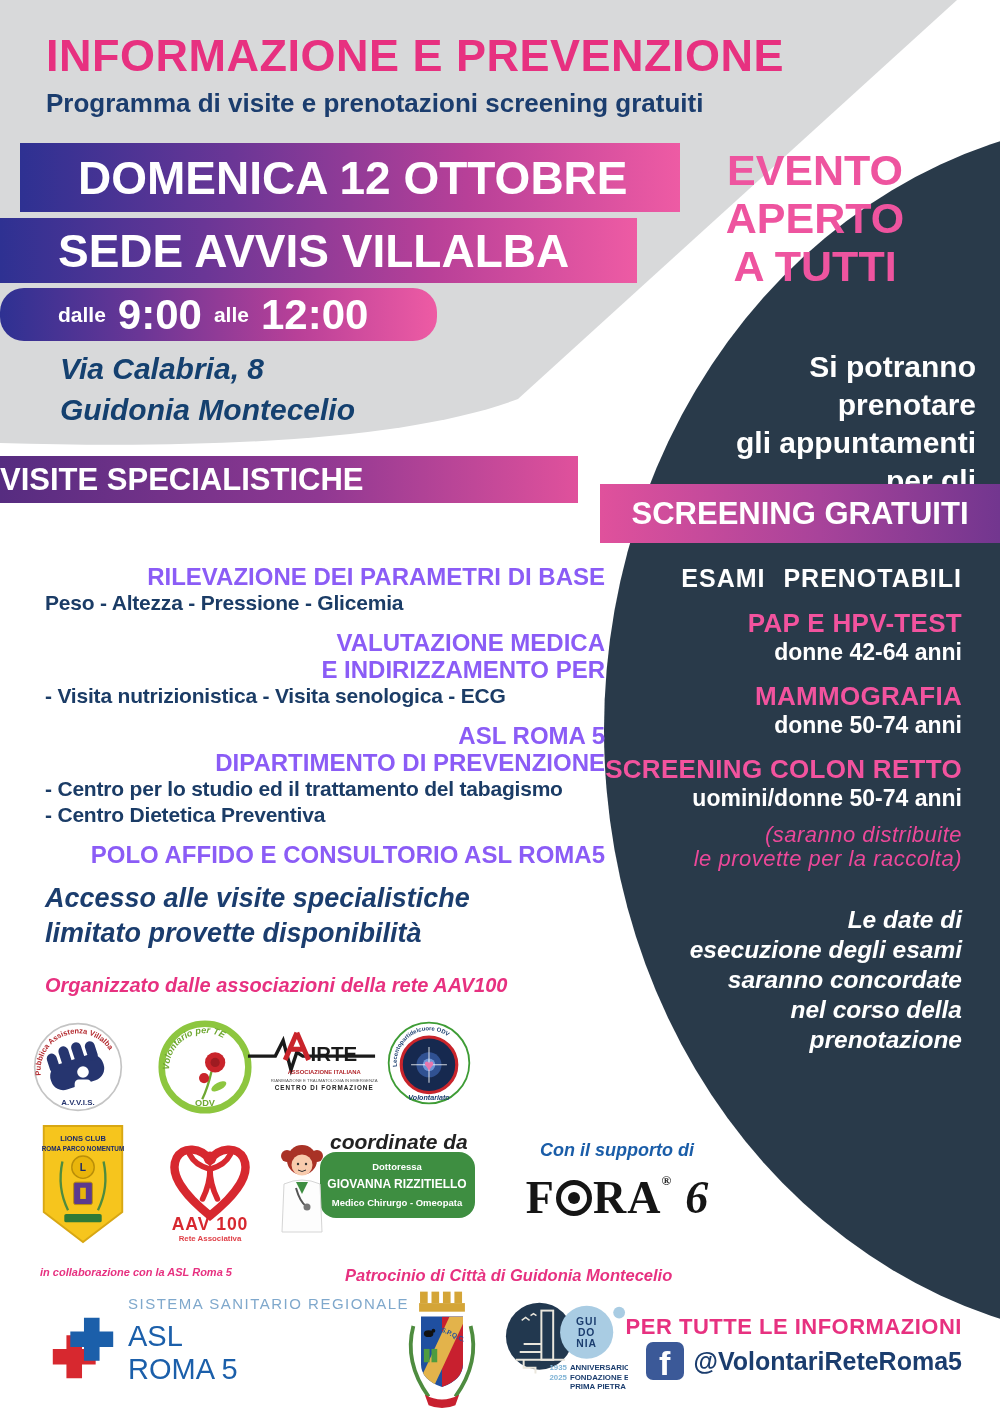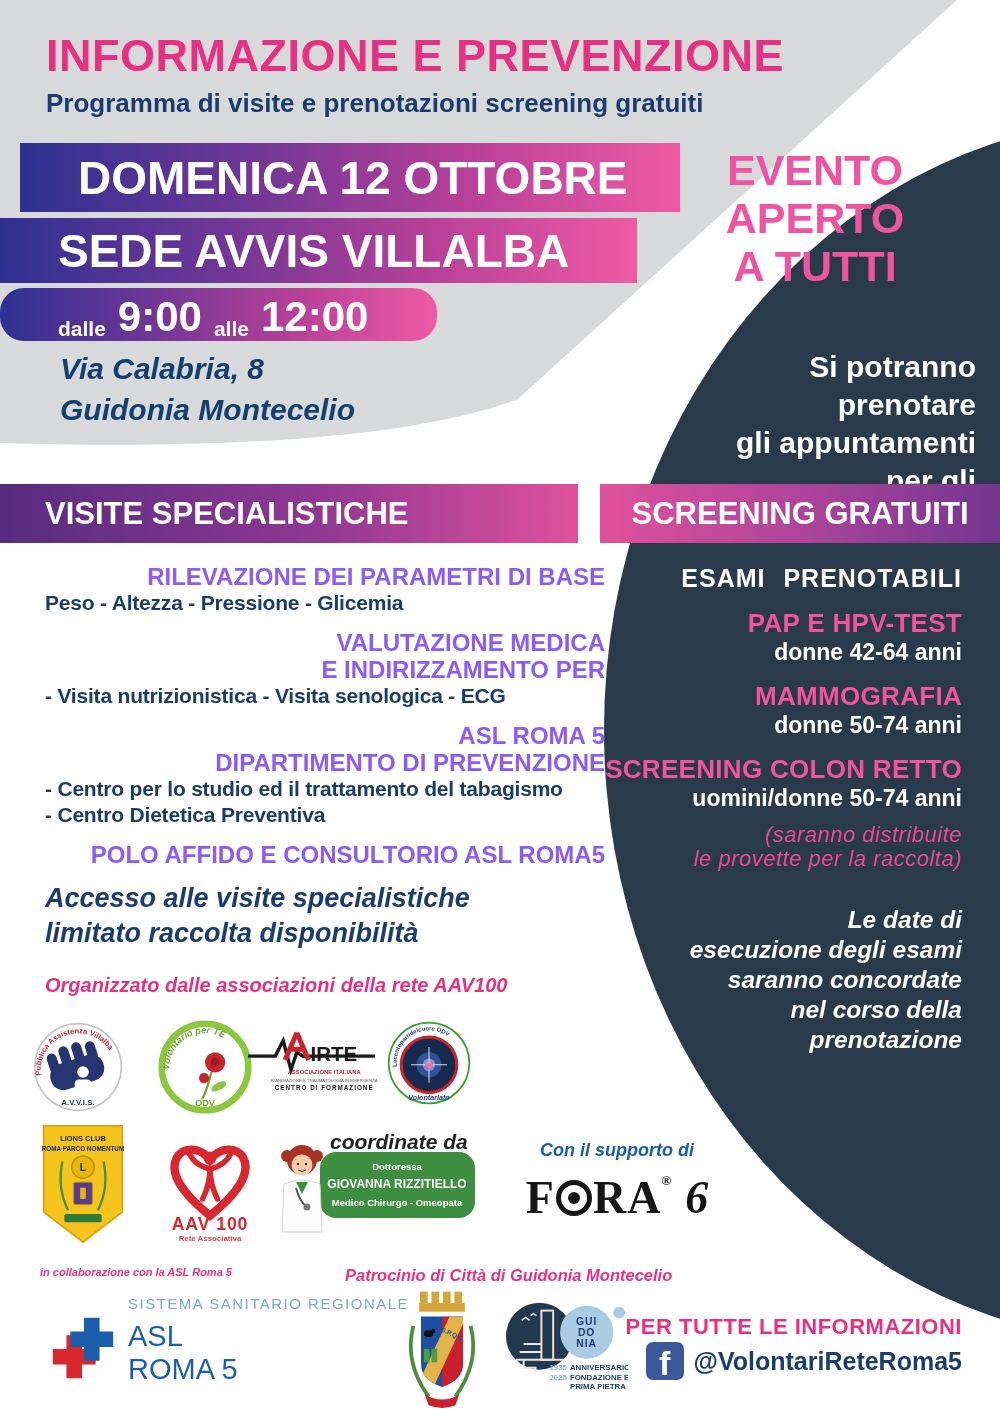--- a/index.html
+++ b/index.html
@@ -9,33 +9,33 @@
   svg{display:block;}
   .bg{position:absolute;left:0;top:0;}
 
   .title{left:46px;top:30px;font-size:45px;font-weight:800;color:#E73180;letter-spacing:.5px;}
   .subtitle{left:46px;top:88px;font-size:26px;font-weight:700;color:#1B3D6E;}
 
   .banner{display:flex;align-items:center;color:#fff;font-weight:800;
           background:linear-gradient(90deg,#2E3192 0%,#6A3696 32%,#B84098 68%,#EE5BA4 100%);}
   .banner1{left:0;top:143px;width:660px;height:69px;font-size:46px;padding-left:58px;box-sizing:border-box;margin-left:20px;}
   .banner2{left:0;top:218px;width:637px;height:65px;font-size:46px;padding-left:58px;box-sizing:border-box;}
-  .banner3{left:0;top:288px;width:437px;height:53px;padding-left:58px;box-sizing:border-box;align-items:flex-end;border-radius:24px;}
+  .banner3{left:0;top:288px;width:437px;height:53px;padding-left:58px;box-sizing:border-box;align-items:center;border-radius:24px;}
   .banner3 .sm{font-size:21px;font-weight:700;}
   .banner3 .lg{font-size:42px;font-weight:800;margin:0 12px;}
   .banner3 .lg2{margin-right:0;}
 
   .evento{left:720px;top:146px;width:190px;text-align:center;font-size:43px;line-height:48px;
           font-weight:800;color:#EE549F;}
   .address{left:60px;top:348px;font-size:30px;line-height:41px;font-weight:800;color:#14406F;font-style:italic;}
   .booknote{right:24px;top:348px;width:330px;text-align:right;color:#fff;font-weight:800;
             font-size:30px;line-height:38px;}
 
   .colbar{display:flex;align-items:center;color:#fff;font-weight:800;font-size:31px;}
-  .colbar-left{left:0;top:484px;width:578px;height:59px;padding-left:45px;box-sizing:border-box;
+  .colbar-left{left:0;top:456px;width:578px;height:47px;box-sizing:border-box;
       background:linear-gradient(90deg,#562C80 0%,#8F3892 55%,#E0519C 100%);}
   .colbar-right{left:600px;top:484px;width:400px;height:59px;justify-content:center;
       background:linear-gradient(90deg,#E0519C 0%,#A8439A 55%,#72368F 100%);}
 
   .visits{left:45px;top:563px;width:560px;}
   .v-sec{margin-bottom:13px;}
   .v-title{font-size:24px;line-height:27px;font-weight:800;color:#8b5cf6;text-align:right;}
   .v-detail{font-size:21px;line-height:26px;font-weight:700;color:#1B3C66;letter-spacing:-.2px;}
   .access{margin-top:8px;font-size:27px;line-height:35px;font-weight:700;font-style:italic;color:#1B3D6E;}
   .organized{left:45px;top:974px;font-size:20px;font-weight:800;font-style:italic;color:#E73180;}
@@ -136,21 +136,21 @@
       <div class="v-title">ASL ROMA 5</div>
       <div class="v-title">DIPARTIMENTO DI PREVENZIONE</div>
       <div class="v-detail">- Centro  per lo studio ed il trattamento del tabagismo</div>
       <div class="v-detail">- Centro Dietetica Preventiva</div>
     </div>
     <div class="v-sec">
       <div class="v-title">POLO AFFIDO E CONSULTORIO ASL ROMA5</div>
     </div>
     <div class="access">
       <div>Accesso alle visite specialistiche</div>
-      <div>limitato raccolta disponibilità</div>
+      <div>limitato provette disponibilità</div>
     </div>
   </div>
   <div class="abs organized">Organizzato dalle associazioni della rete AAV100</div>
 
   <div class="abs screencol">
     <div class="s-sub">ESAMI  PRENOTABILI</div>
     <div class="s-item">
       <div class="s-name">PAP E HPV-TEST</div>
       <div class="s-aud">donne 42-64 anni</div>
     </div>

